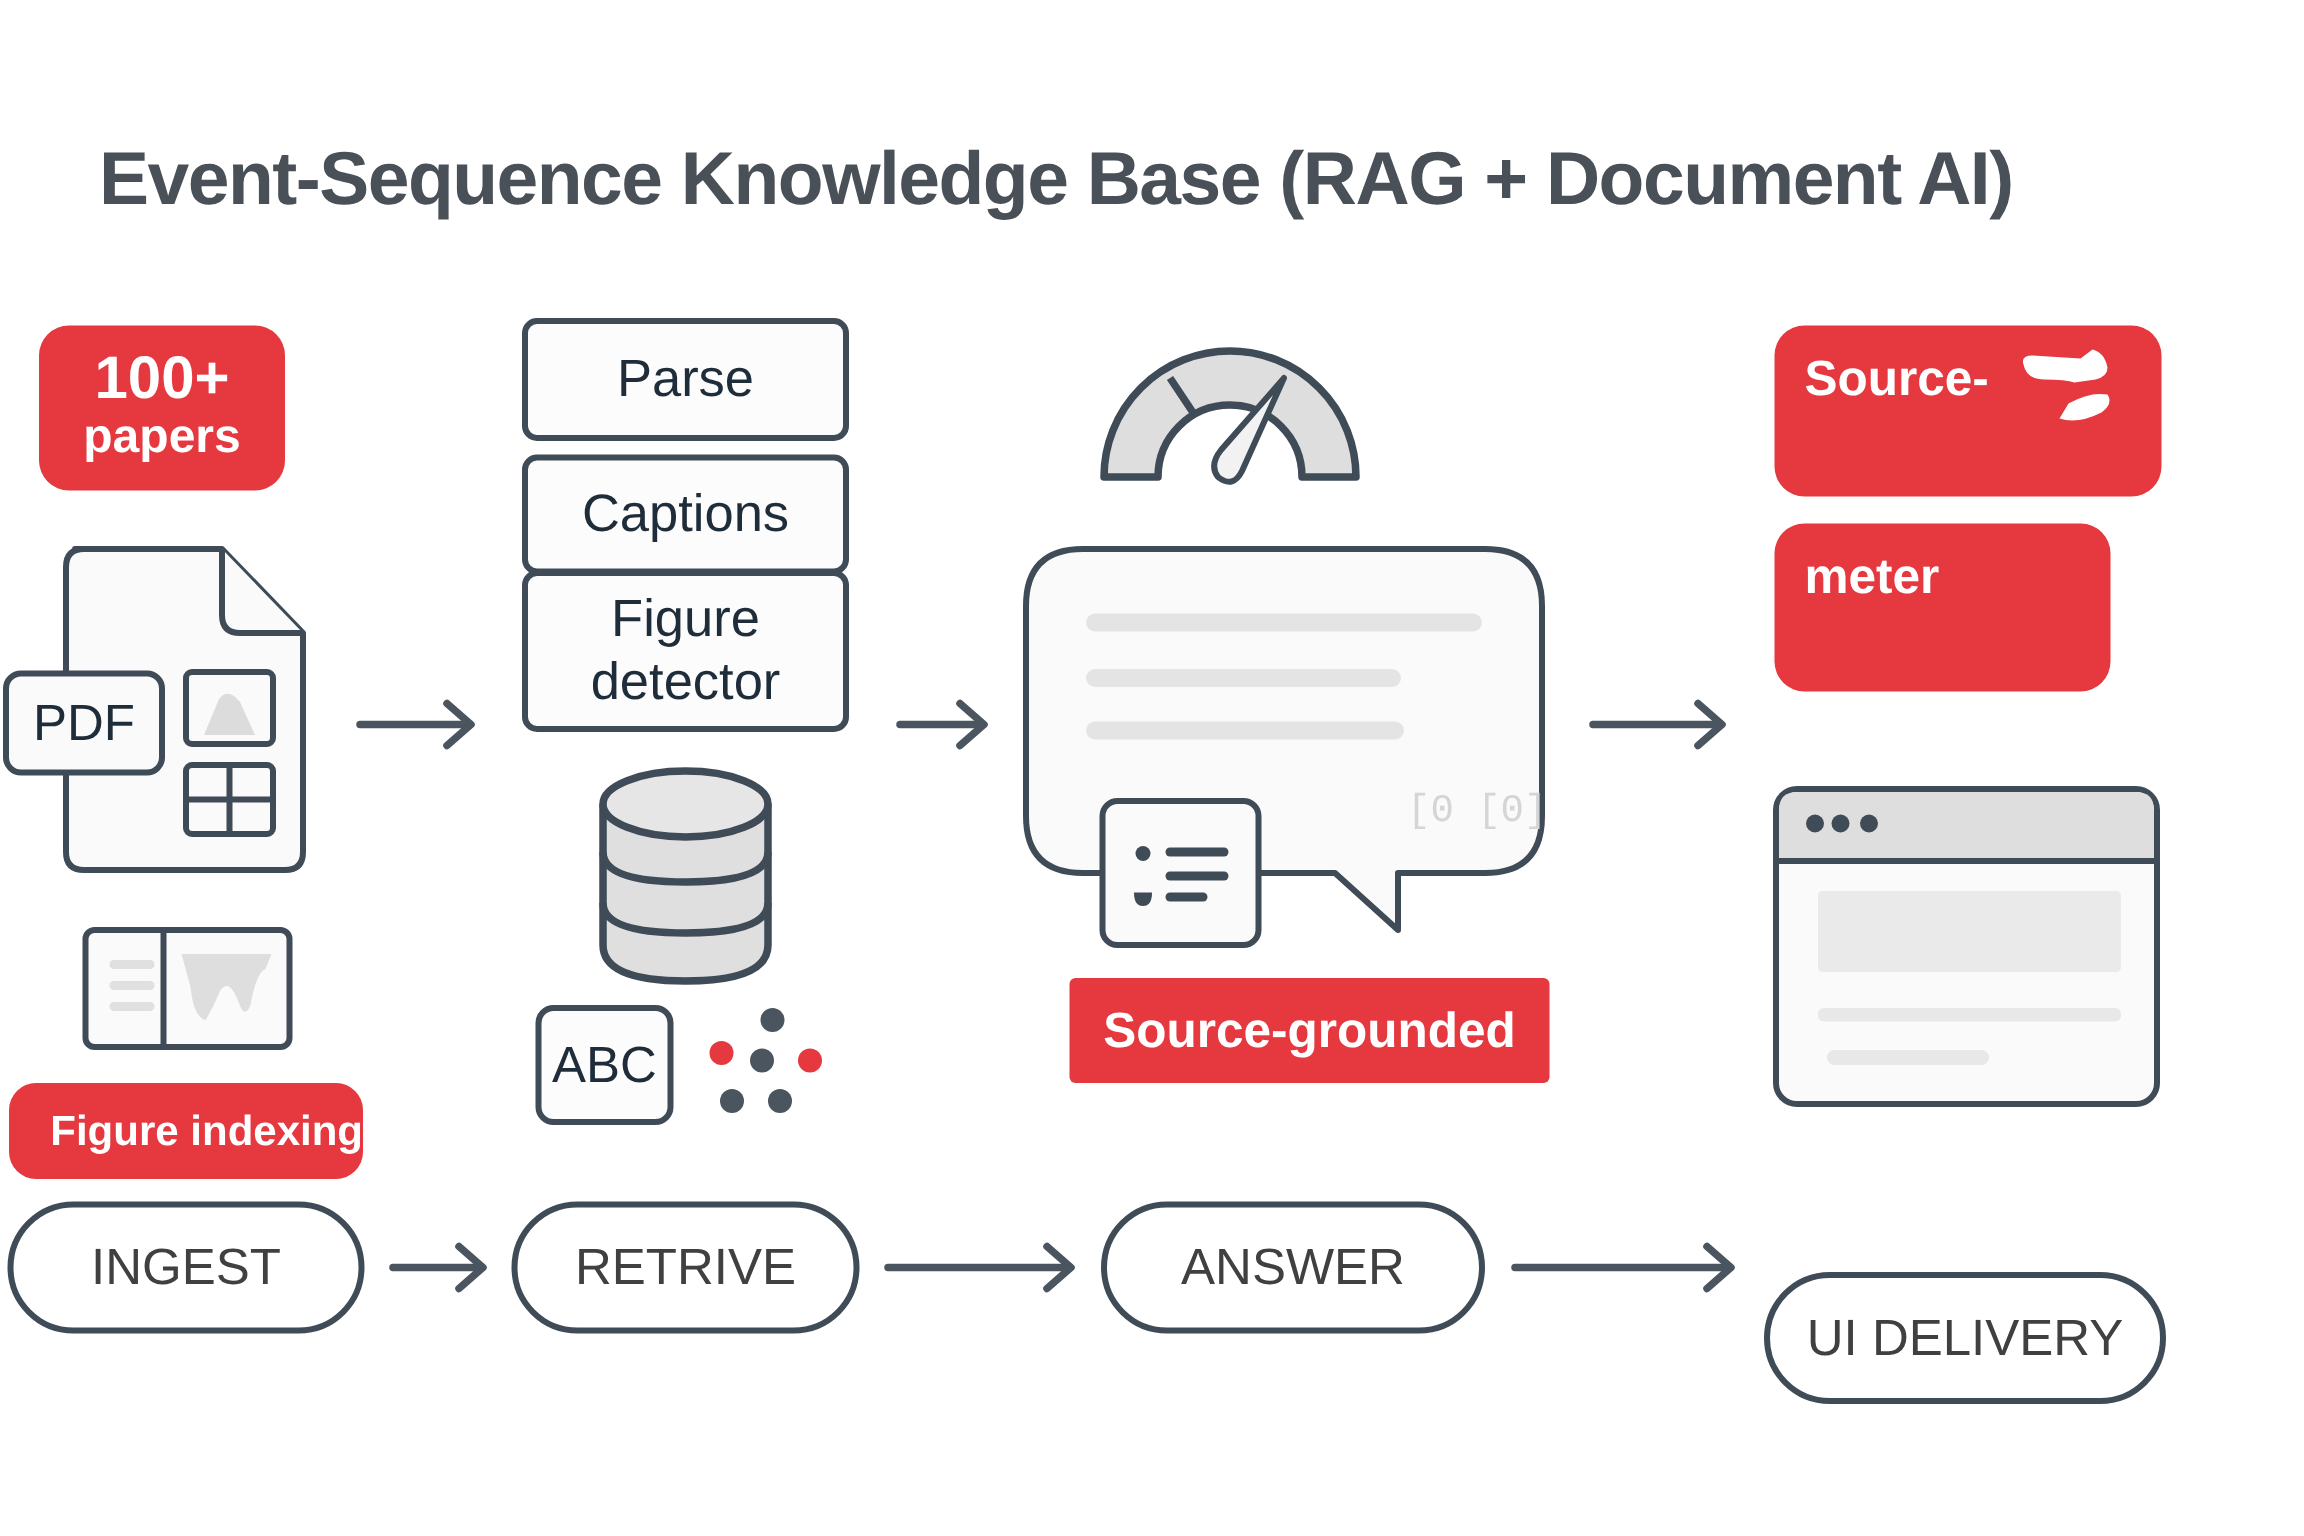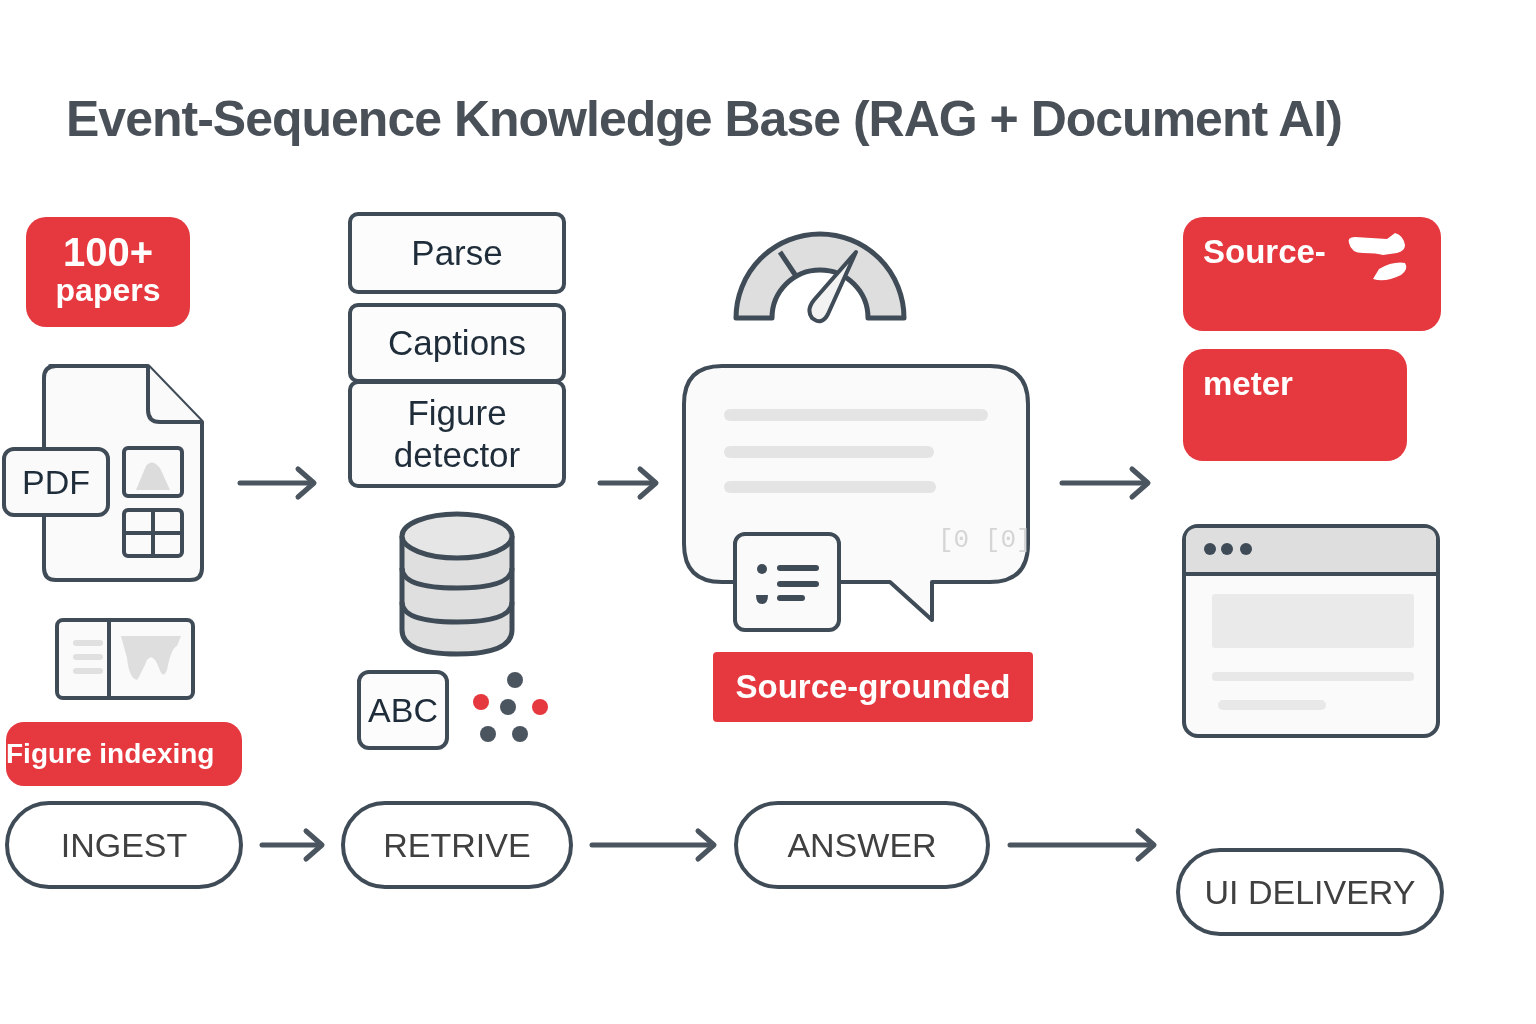--- a/index.html
+++ b/index.html
@@ -57,21 +57,21 @@
 
 <svg style="left:55px; top:618px;" width="140" height="82">
   <rect x="2" y="2" width="136" height="78" rx="6" fill="#fafafa" stroke="#3f4b56" stroke-width="4"></rect>
   <line x1="54" y1="2" x2="54" y2="80" stroke="#3f4b56" stroke-width="4"></line>
   <rect x="18" y="22" width="30" height="6" rx="3" fill="#e0e0e0"></rect>
   <rect x="18" y="36" width="30" height="6" rx="3" fill="#e0e0e0"></rect>
   <rect x="18" y="50" width="30" height="6" rx="3" fill="#e0e0e0"></rect>
   <path d="M66 18 H126 L122 28 Q116 30 112 52 Q108 62 104 50 Q98 34 92 42 Q86 56 82 62 Q74 60 72 40 Z" fill="#dedede"></path>
 </svg>
 
-<div class="badge" style="left:6px; top:722px; width:236px; height:64px; display:flex; align-items:center; justify-content:flex-start; font-size:28px; border-radius:18px;">
+<div class="badge" style="left:6px; top:722px; width:236px; height:64px; display:flex; align-items:center; justify-content:flex-end; font-size:28px; border-radius:18px;">
   <span>Figure indexing</span>
 </div>
 
 <svg style="left:238px; top:466px;" width="82" height="34">
   <line x1="2" y1="17" x2="74" y2="17" stroke="#4a555f" stroke-width="5" stroke-linecap="round"></line>
   <polyline points="60,3 76,17 60,31" fill="none" stroke="#4a555f" stroke-width="5" stroke-linecap="round" stroke-linejoin="round"></polyline>
 </svg>
 
 <div class="stack-item" style="top:212px; height:82px;">
   <span>Parse</span>

